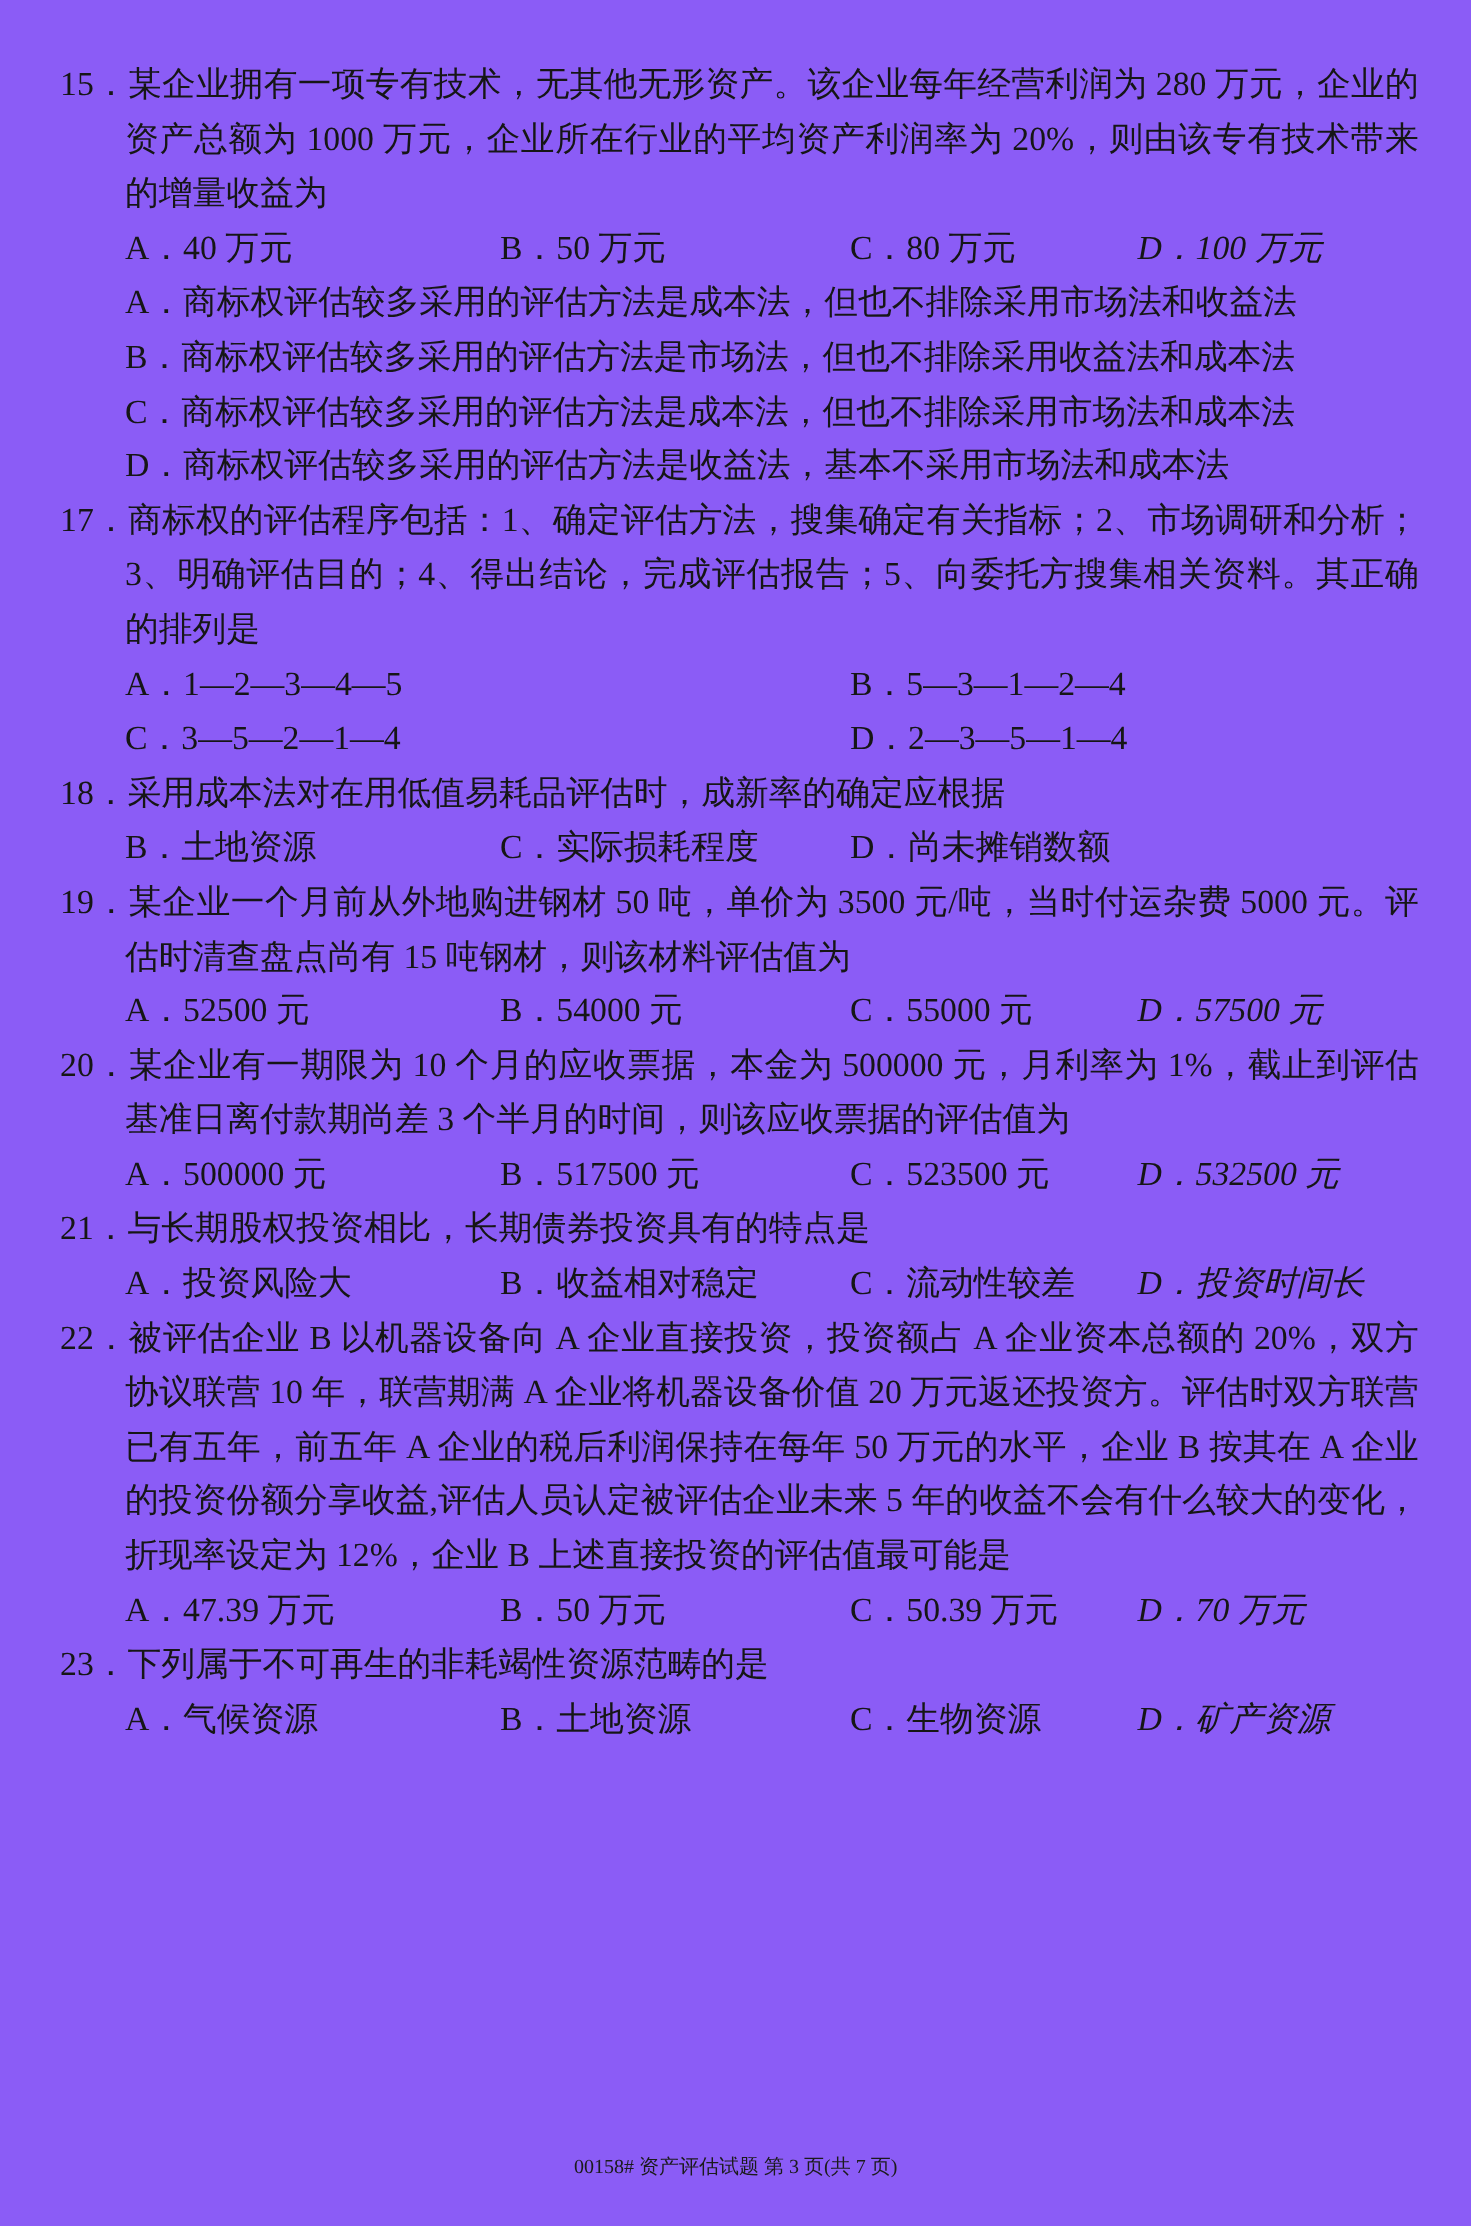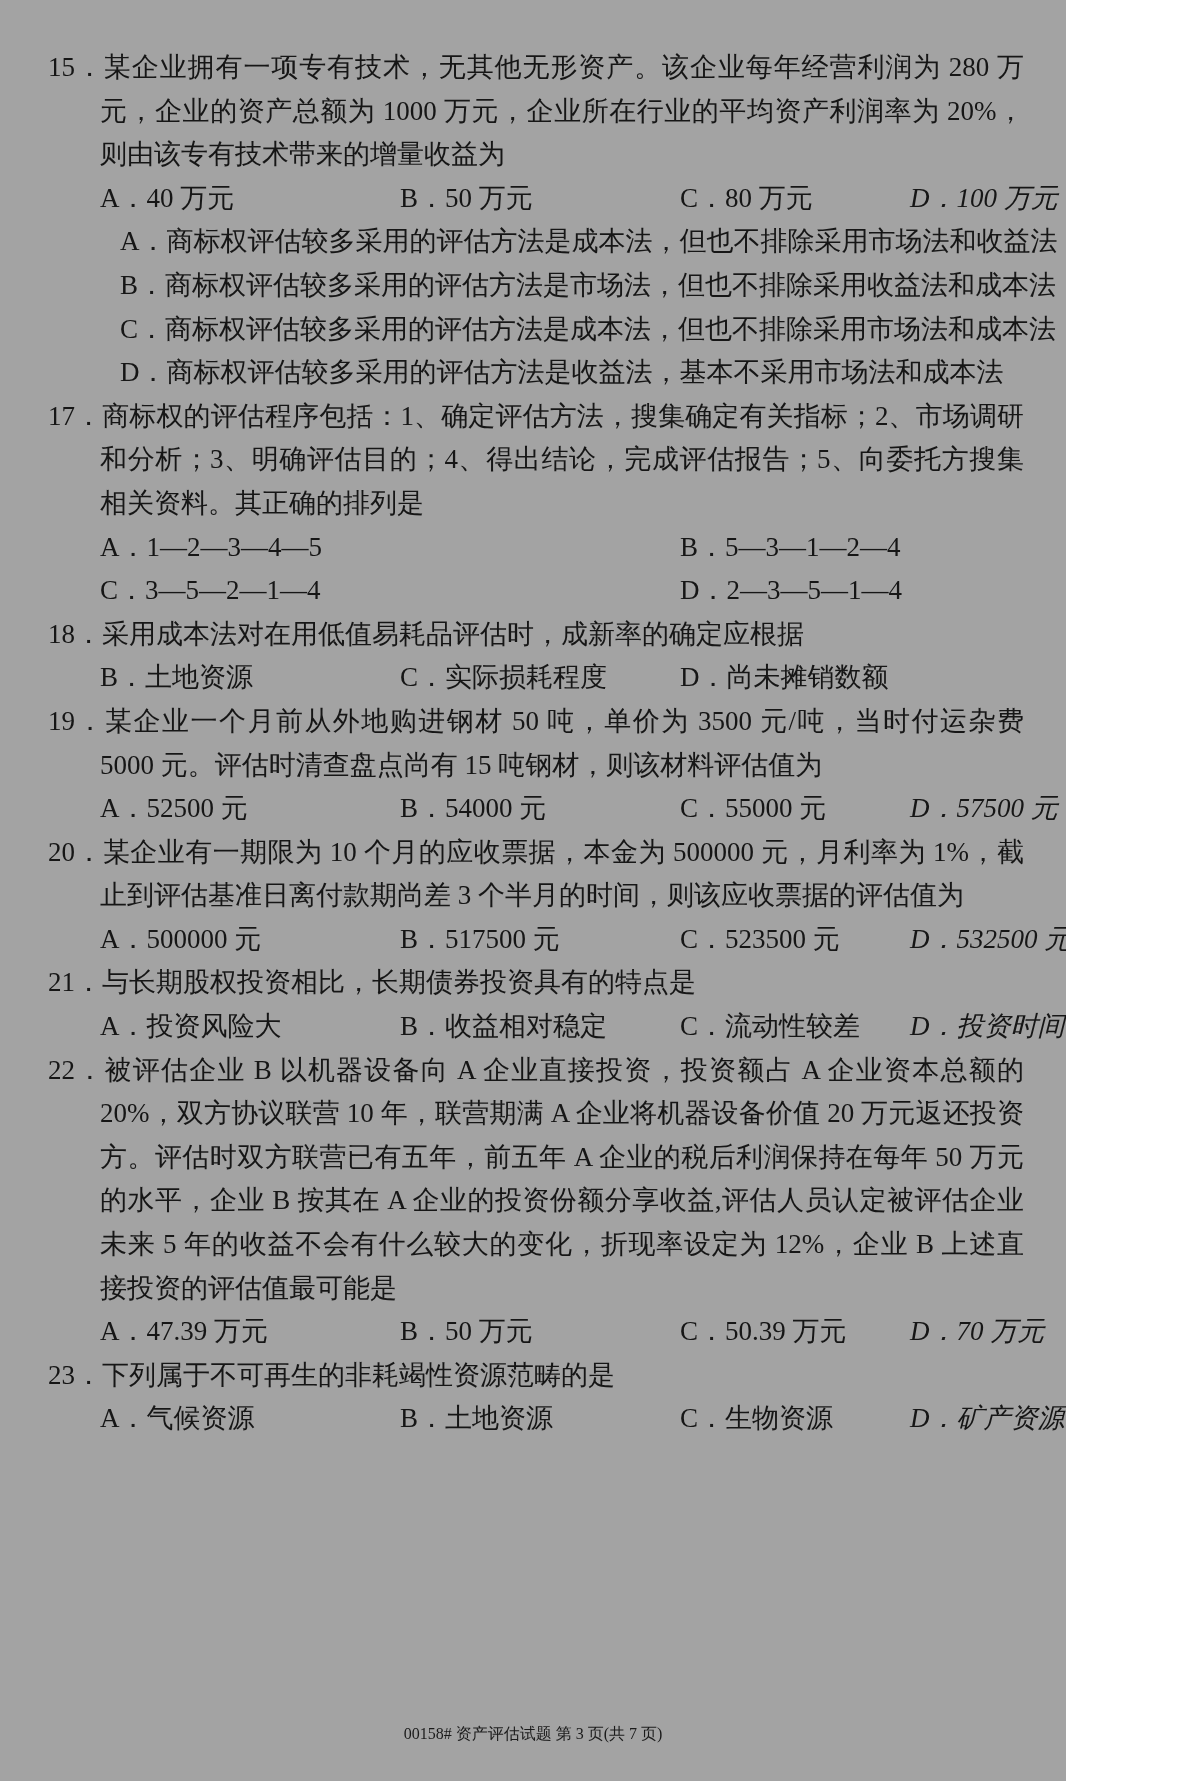--- a/index.html
+++ b/index.html
@@ -1,22 +1,22 @@
 <!DOCTYPE html>
 <html><head>
 <meta charset="utf-8">
 <style>
   html, body { margin: 0; padding: 0; }
   body { background: #ffffff; }
 
   .sheet {
     position: relative;
-    width: 1066px;
+    width: 1177px;
     height: 1781px;
-    background: #a3a3a3;
+    background: #8b5cf6;
     overflow: hidden;
     font-family: "Liberation Serif", "DejaVu Serif", serif;
     color: #161616;
     font-size: 27px;
     line-height: 43.6px;
   }
 
   .content { padding-top: 46px; }
 
   .question { margin: 0; }
@@ -28,21 +28,21 @@
     text-align: justify;
   }
 
   .q-num { white-space: pre; }
 
   .opts {
     padding-left: 100px;
     padding-right: 42px;
     display: flex;
   }
-  .opts.one { display: block; margin-left: 20px; }
+  .opts.one { display: block; }
   .opts.four .opt:nth-child(1) { width: 300px; flex: 0 0 auto; }
   .opts.four .opt:nth-child(2) { width: 280px; flex: 0 0 auto; }
   .opts.four .opt:nth-child(3) { width: 230px; flex: 0 0 auto; }
   .opts.four .opt:nth-child(4) { flex: 1; font-style: italic; }
   .opts.two  .opt:nth-child(1) { width: 580px; flex: 0 0 auto; }
   .opts.two  .opt:nth-child(2) { flex: 1; }
   .opt { display: block; white-space: nowrap; }
 
   .footer {
     position: absolute;

